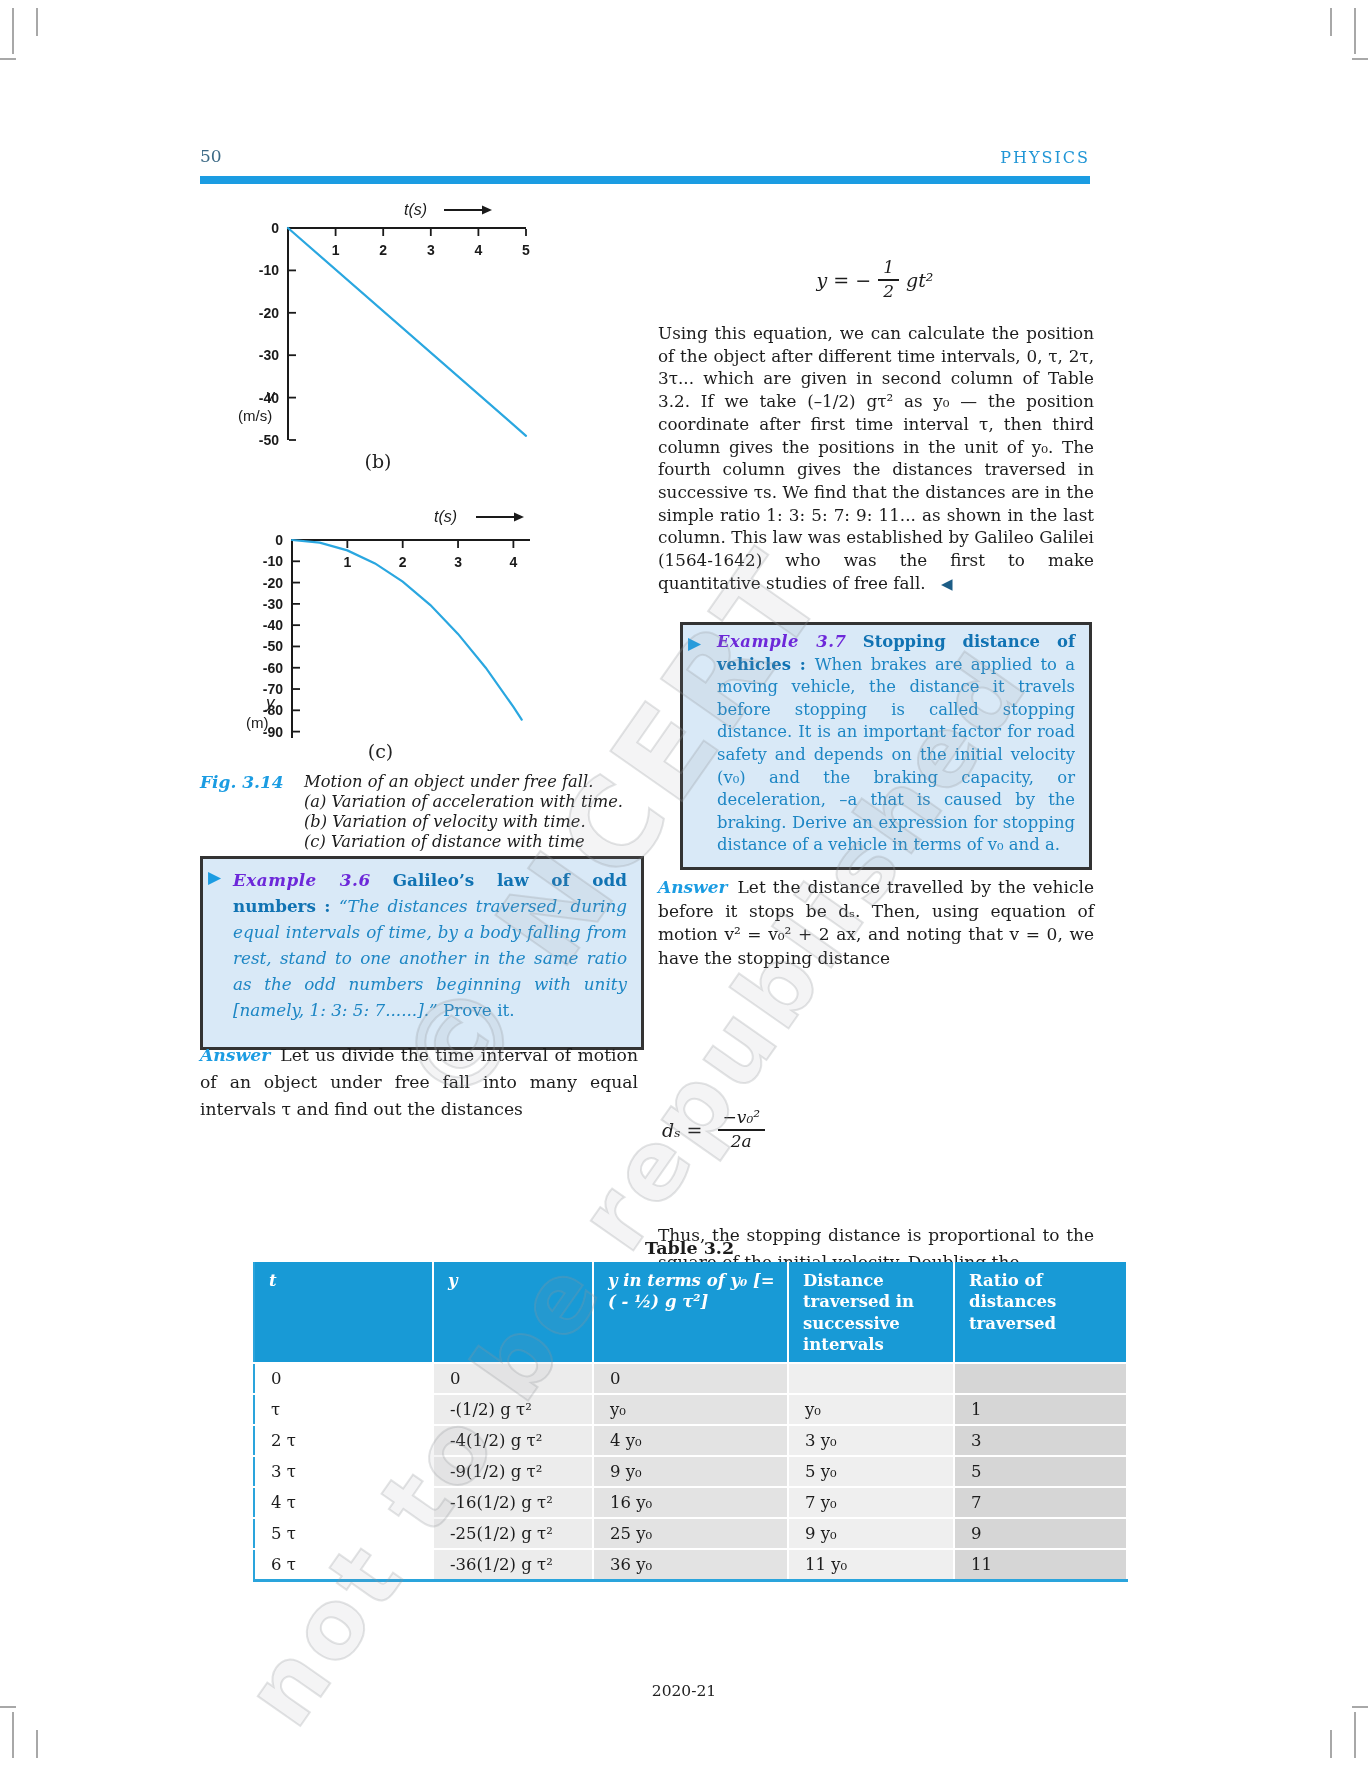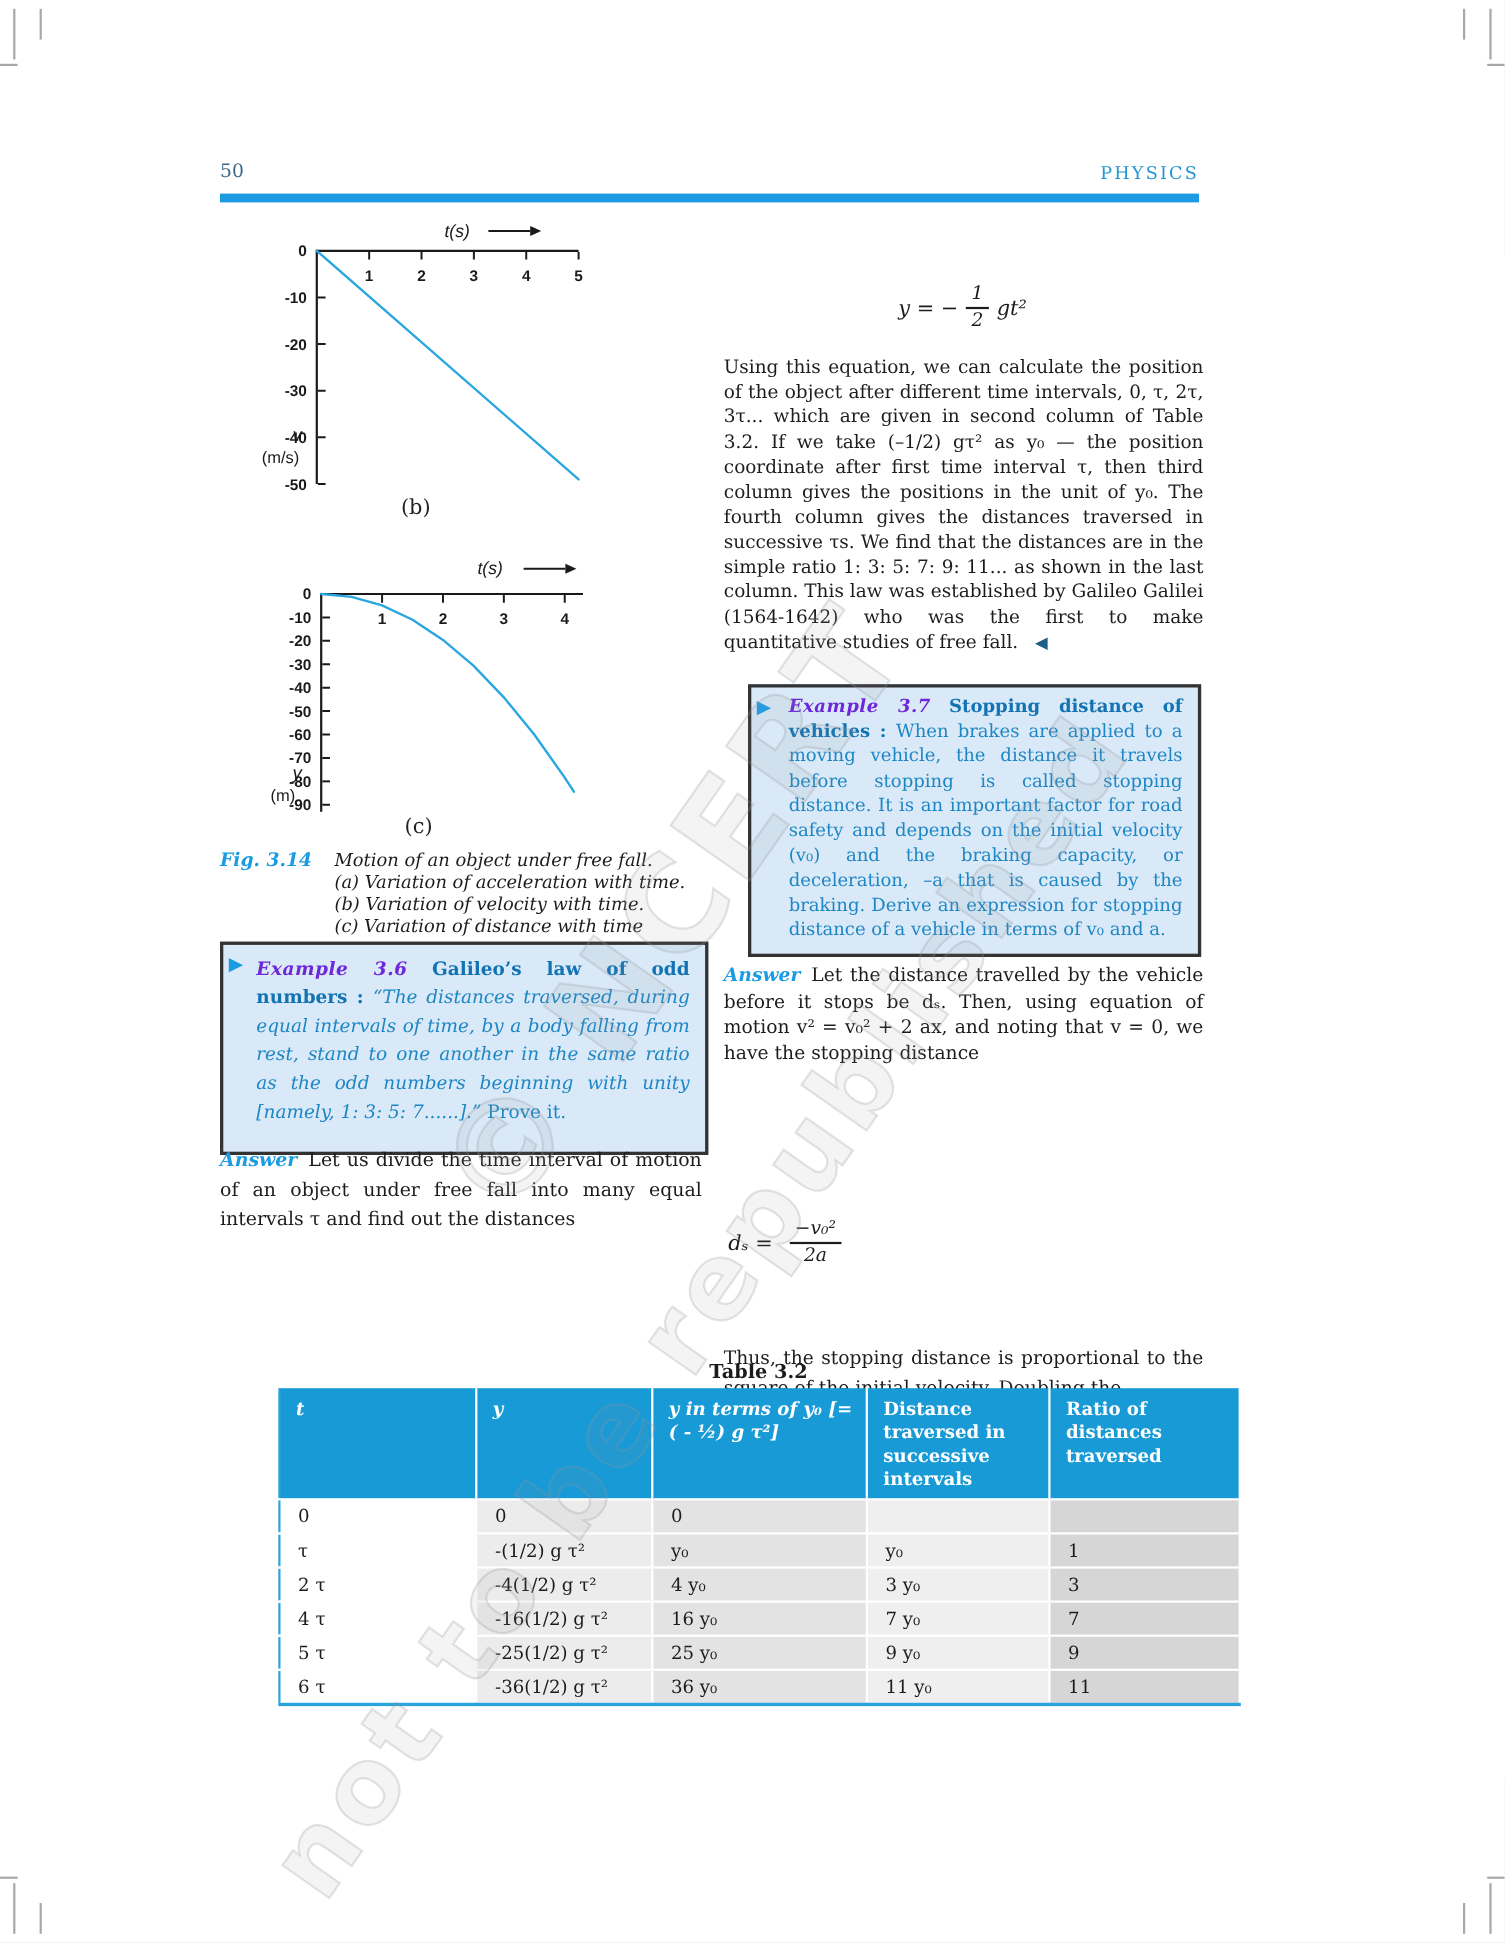--- a/index.html
+++ b/index.html
@@ -269,20 +269,27 @@
           <td class="c5">1</td>
         </tr>
         <tr>
           <td class="c1">2 τ</td>
           <td class="c2">-4(1/2) g τ²</td>
           <td class="c3">4 y₀</td>
           <td class="c4">3 y₀</td>
           <td class="c5">3</td>
         </tr>
         <tr>
+          <td class="c1">3 τ</td>
+          <td class="c2">-9(1/2) g τ²</td>
+          <td class="c3">9 y₀</td>
+          <td class="c4">5 y₀</td>
+          <td class="c5">5</td>
+        </tr>
+        <tr>
           <td class="c1">4 τ</td>
           <td class="c2">-16(1/2) g τ²</td>
           <td class="c3">16 y₀</td>
           <td class="c4">7 y₀</td>
           <td class="c5">7</td>
         </tr>
         <tr>
           <td class="c1">5 τ</td>
           <td class="c2">-25(1/2) g τ²</td>
           <td class="c3">25 y₀</td>
@@ -292,14 +299,15 @@
         <tr>
           <td class="c1">6 τ</td>
           <td class="c2">-36(1/2) g τ²</td>
           <td class="c3">36 y₀</td>
           <td class="c4">11 y₀</td>
           <td class="c5">11</td>
         </tr>
       </tbody>
   </table>
 
+  <div class="abs footer" style="left:0;top:1682px;width:1368px;">2020-21</div>
 
 </div>
 
 </body></html>

